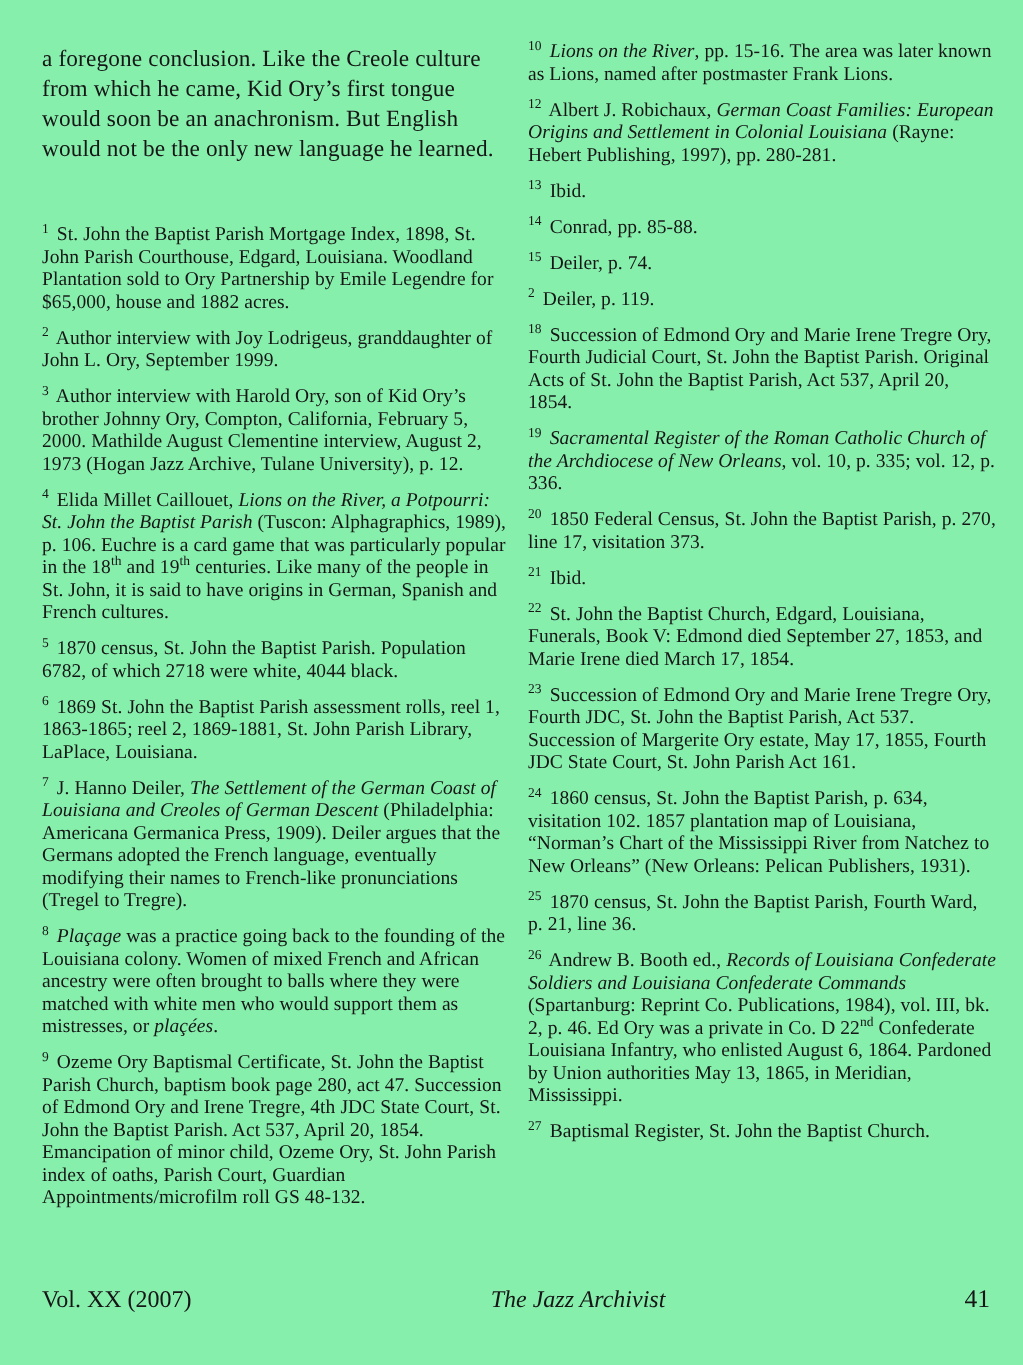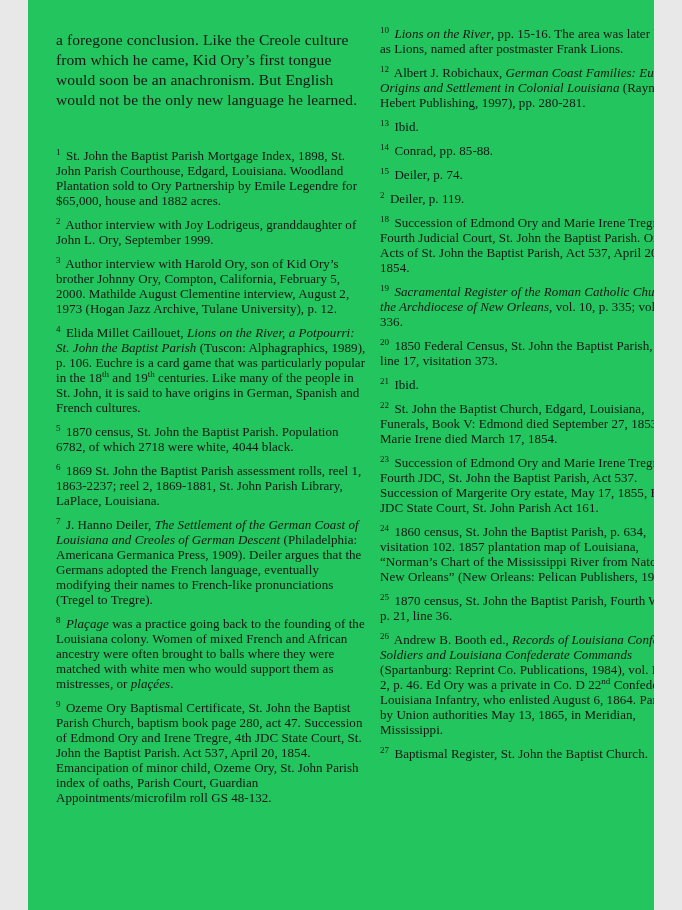--- a/index.html
+++ b/index.html
@@ -3,24 +3,24 @@
 <meta charset="utf-8">
 <style>
   html, body {
     margin: 0;
     padding: 0;
     background: #e8e8e8;
     font-family: "Liberation Serif", "DejaVu Serif", serif;
   }
   .page {
     position: relative;
-    width: 626px;
+    width: 682px;
     height: 910px;
     margin: 0 auto;
-    background: #22c55e;
+    background: #86efac;
     color: #161616;
     overflow: hidden;
   }
   .col {
     position: absolute;
     text-align: left;
   }
   .col-left  { left: 28px;  top: 30px; width: 314px; }
   .col-right { left: 352px; top: 26px; width: 312px; }
   .body-text {
@@ -67,21 +67,21 @@
 <div class="page">
 
   <div class="col col-left">
     <p class="body-text">a foregone conclusion. Like the Creole culture from which he came, Kid Ory’s first tongue would soon be an anachronism. But English would not be the only new language he learned.</p>
     <div class="footnotes footnotes-left" id="fn-left">
         <p class="footnote"><sup class="fn-num">1</sup> <span>St. John the Baptist Parish Mortgage Index, 1898, St. John Parish Courthouse, Edgard, Louisiana. Woodland Plantation sold to Ory Partnership by Emile Legendre for $65,000, house and 1882 acres.</span></p>
         <p class="footnote"><sup class="fn-num">2</sup> <span>Author interview with Joy Lodrigeus, granddaughter of John L. Ory, September 1999.</span></p>
         <p class="footnote"><sup class="fn-num">3</sup> <span>Author interview with Harold Ory, son of Kid Ory’s brother Johnny Ory, Compton, California, February 5, 2000. Mathilde August Clementine interview, August 2, 1973 (Hogan Jazz Archive, Tulane University), p. 12.</span></p>
         <p class="footnote"><sup class="fn-num">4</sup> <span>Elida Millet Caillouet, </span><em>Lions on the River, a Potpourri: St. John the Baptist Parish</em><span> (Tuscon: Alphagraphics, 1989), p. 106. Euchre is a card game that was particularly popular in the 18</span><sup class="txt-sup">th</sup><span> and 19</span><sup class="txt-sup">th</sup><span> centuries. Like many of the people in St. John, it is said to have origins in German, Spanish and French cultures.</span></p>
         <p class="footnote"><sup class="fn-num">5</sup> <span>1870 census, St. John the Baptist Parish. Population 6782, of which 2718 were white, 4044 black.</span></p>
-        <p class="footnote"><sup class="fn-num">6</sup> <span>1869 St. John the Baptist Parish assessment rolls, reel 1, 1863-2237; reel 2, 1869-1881, St. John Parish Library, LaPlace, Louisiana.</span></p>
+        <p class="footnote"><sup class="fn-num">6</sup> <span>1869 St. John the Baptist Parish assessment rolls, reel 1, 1863-1865; reel 2, 1869-1881, St. John Parish Library, LaPlace, Louisiana.</span></p>
         <p class="footnote"><sup class="fn-num">7</sup> <span>J. Hanno Deiler, </span><em>The Settlement of the German Coast of Louisiana and Creoles of German Descent</em><span> (Philadelphia: Americana Germanica Press, 1909). Deiler argues that the Germans adopted the French language, eventually modifying their names to French-like pronunciations (Tregel to Tregre).</span></p>
         <p class="footnote"><sup class="fn-num">8</sup> <em>Plaçage</em><span> was a practice going back to the founding of the Louisiana colony. Women of mixed French and African ancestry were often brought to balls where they were matched with white men who would support them as mistresses, or </span><em>plaçées</em><span>.</span></p>
         <p class="footnote"><sup class="fn-num">9</sup> <span>Ozeme Ory Baptismal Certificate, St. John the Baptist Parish Church, baptism book page 280, act 47.  Succession of Edmond Ory and Irene Tregre, 4th JDC State Court, St. John the Baptist Parish. Act 537, April 20, 1854. Emancipation of minor child, Ozeme Ory, St. John Parish index of oaths, Parish Court, Guardian Appointments/microfilm roll GS 48-132.</span></p>
       </div>
   </div>
 
   <div class="col col-right">
     <div class="footnotes" id="fn-right">
         <p class="footnote"><sup class="fn-num">10</sup> <em>Lions on the River</em><span>, pp. 15-16. The area was later known as Lions, named after postmaster Frank Lions.</span></p>
         <p class="footnote"><sup class="fn-num">12</sup> <span>Albert J. Robichaux, </span><em>German Coast Families: European Origins and Settlement in Colonial Louisiana</em><span> (Rayne: Hebert Publishing, 1997), pp. 280-281.</span></p>
@@ -95,14 +95,19 @@
         <p class="footnote"><sup class="fn-num">21</sup> <span>Ibid.</span></p>
         <p class="footnote"><sup class="fn-num">22</sup> <span>St. John the Baptist Church, Edgard, Louisiana, Funerals, Book V: Edmond died September 27, 1853, and Marie Irene died March 17, 1854.</span></p>
         <p class="footnote"><sup class="fn-num">23</sup> <span>Succession of Edmond Ory and Marie Irene Tregre Ory, Fourth JDC, St. John the Baptist Parish, Act 537. Succession of Margerite Ory estate, May 17, 1855, Fourth JDC State Court, St. John Parish Act 161.</span></p>
         <p class="footnote"><sup class="fn-num">24</sup> <span>1860 census, St. John the Baptist Parish, p. 634, visitation 102. 1857 plantation map of Louisiana, “Norman’s Chart of the Mississippi River from Natchez to New Orleans” (New Orleans: Pelican Publishers, 1931).</span></p>
         <p class="footnote"><sup class="fn-num">25</sup> <span>1870 census, St. John the Baptist Parish, Fourth Ward, p. 21, line 36.</span></p>
         <p class="footnote"><sup class="fn-num">26</sup> <span>Andrew B. Booth ed., </span><em>Records of Louisiana Confederate Soldiers and Louisiana Confederate Commands</em><span> (Spartanburg: Reprint Co. Publications, 1984), vol. III, bk. 2, p. 46. Ed Ory was a private in Co. D 22</span><sup class="txt-sup">nd</sup><span> Confederate Louisiana Infantry, who enlisted August 6, 1864. Pardoned by Union authorities May 13, 1865, in Meridian, Mississippi.</span></p>
         <p class="footnote"><sup class="fn-num">27</sup> <span>Baptismal Register, St. John the Baptist Church.</span></p>
       </div>
   </div>
 
+  <div class="footer">
+    <span>Vol. XX (2007)</span>
+    <span class="italic">The Jazz Archivist</span>
+    <span class="pagenum">41</span>
+  </div>
 
 </div>
 
 </body></html>

